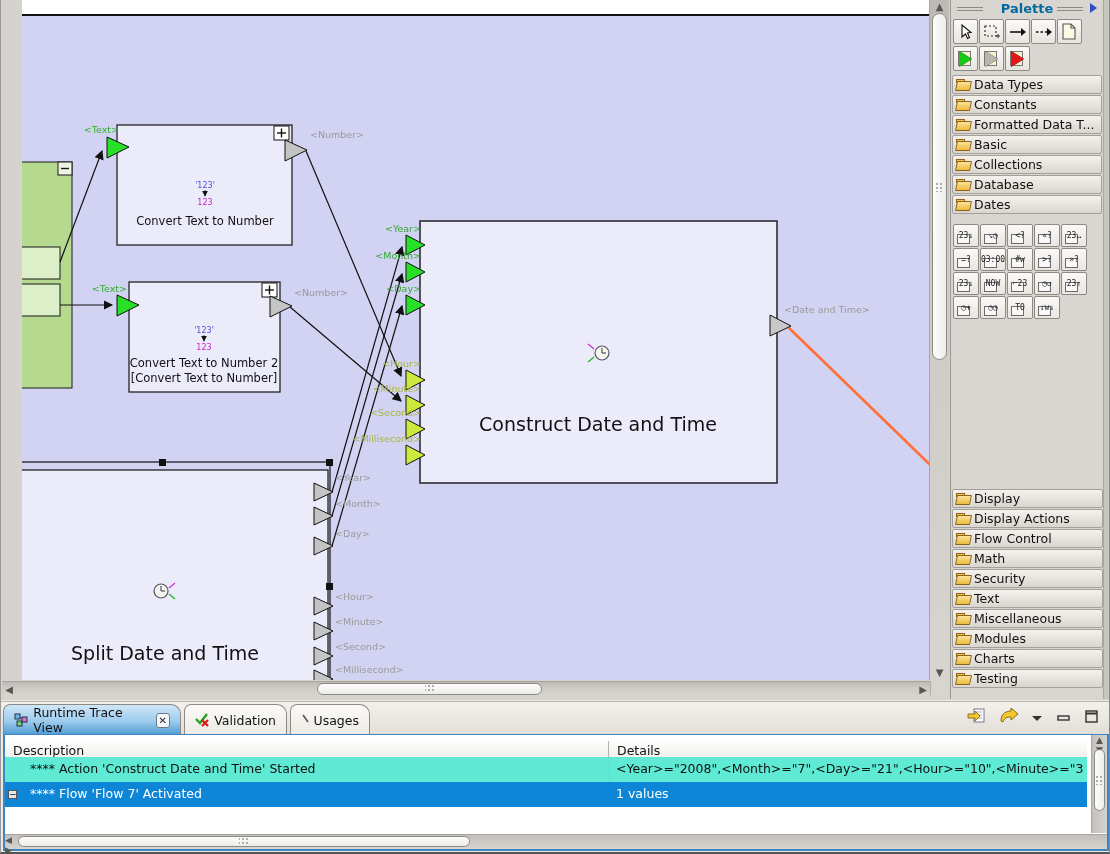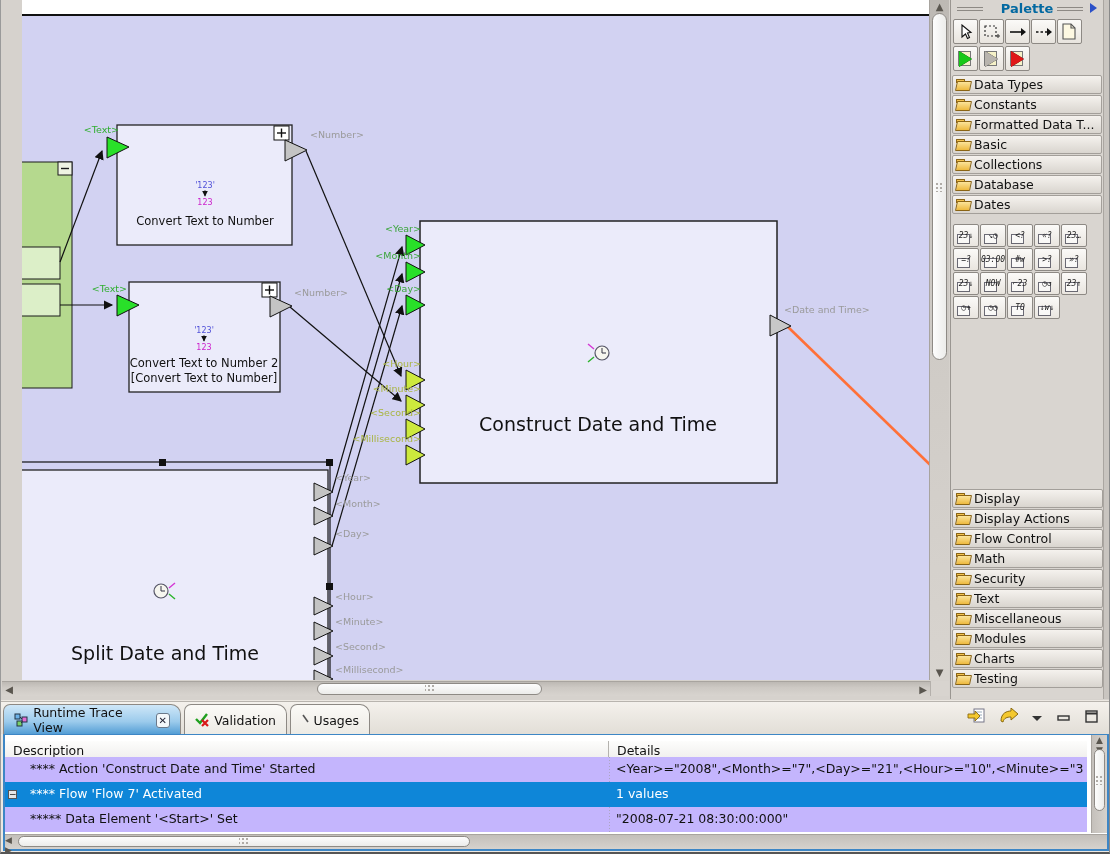--- a/index.html
+++ b/index.html
@@ -43,39 +43,39 @@
   .play.gray { border-left-color:#b8b4ae; } .play.red { border-left-color:#e01818; }
   .play-bg { position:absolute; left:4px; top:4px; width:13px; height:15px; background:#f6f2c8; border:1px solid #777; }
   .cat { height:19px; margin-top:1px; background:linear-gradient(#f5f2ee,#d9d5cf); border:1px solid #a39f9a; border-radius:2px;
          display:flex; align-items:center; font-size:12.5px; color:#111; padding-left:3px; gap:4px; overflow:hidden; white-space:nowrap; }
   .folder { width:14px; height:11px; position:relative; flex:0 0 auto; }
   .folder::before { content:""; position:absolute; left:0; top:0; width:7px; height:3px; background:#f2c24e; border:1px solid #8a6414; border-bottom:none; border-radius:1px 1px 0 0; }
   .folder::after { content:""; position:absolute; left:0; top:2px; width:13px; height:8px; background:linear-gradient(#fbe49a,#edb93e); border:1px solid #8a6414; border-radius:1px; transform:skewX(-12deg); }
   #date-grid { display:flex; flex-wrap:wrap; width:140px; padding:2px 1px 1px 2px; gap:1px; }
   .dicon { width:26px; height:23px; background:linear-gradient(#fbfaf8,#e9e5df); border:1px solid #8d8984; border-radius:2px;
            font-size:8px; line-height:9px; color:#222; display:flex; align-items:center; justify-content:center; text-align:left;
-           font-family:"DejaVu Sans Mono", monospace; position:relative; overflow:hidden;font-style:italic; }
+           font-family:"DejaVu Sans Mono", monospace; position:relative; overflow:hidden; }
   .dicon::after { content:""; position:absolute; left:3px; bottom:2px; width:11px; height:8px; background:#fff; border:1px solid #334; opacity:.7; }
   .dicon span { position:relative; z-index:1; }
 
   
   #bottom-panel { position:absolute; left:0; top:700px; width:1110px; height:153px; background:#ece8e2; }
   #tabbar { position:absolute; left:0; top:1px; width:1110px; height:33px; background:linear-gradient(#f4f1ec,#e2ded7); border-top:1px solid #b8b4ae; }
   .tab { position:absolute; top:2px; height:31px; display:flex; align-items:center; gap:5px; font-size:12.5px; color:#111;
          padding:0 10px; border:1px solid #8d8984; border-bottom:none; border-radius:7px 10px 0 0; background:linear-gradient(#fbfaf7,#eceae4); }
   .tab.active { background:linear-gradient(#cfe7f8,#9ccbec 55%,#4e9ad3); font-weight:normal; }
   .tab-close { width:15px; height:15px; background:#f4f8fb; border:1px solid #6b798a; border-radius:3px; font-size:10px; line-height:13px; text-align:center; color:#223; font-weight:bold; }
   #panel-toolbar { position:absolute; right:12px; top:6px; display:flex; align-items:center; gap:14px; }
   .mini-icon { width:18px; height:16px; position:relative; }
 
   #trace-area { position:absolute; left:2px; top:34px; width:1106px; height:117px; background:#fff; border:2px solid #3d86c5; border-top:1px solid #3d86c5; }
   #table-header { position:absolute; left:0; top:6px; width:1082px; height:21px; background:linear-gradient(#fdfdfc,#eeedeb); border-bottom:1px solid #b4b2ae; font-size:12.5px; color:#111; }
   #table-header .hcell { position:absolute; top:2px; }
   #col-divider { position:absolute; left:603px; top:0; width:1px; height:21px; background:#b4b2ae; }
-  .trow { position:absolute; left:0; width:1082px; height:25px; font-size:12.5px; color:#111; background:#c4b5fd; }
+  .trow { position:absolute; left:0; width:1082px; height:25px; font-size:12.5px; color:#111; background:#5eead4; }
   .trow.selected { background:#0e86d8; color:#fff; }
   .tcell-desc { position:absolute; left:25px; top:4px; white-space:nowrap; overflow:hidden; width:575px; }
   .tcell-det  { position:absolute; left:611px; top:4px; white-space:nowrap; overflow:hidden; width:468px; }
   .dotline { position:absolute; left:604px; top:0; height:25px; width:1px;
              background-image:linear-gradient(#9a9a9a 1px, transparent 1px); background-size:1px 3px; opacity:.6; }
   .expander { position:absolute; left:3px; top:8px; width:9px; height:9px; background:#e6e6e6; border:1px solid #555; color:#111;
               font-size:9px; line-height:7px; text-align:center; }
   
   #trace-vsb { position:absolute; right:0; top:0; width:16px; height:98px; background:linear-gradient(90deg,#c4c0bb,#d6d2cd); border-left:1px solid #a8a49f; }
   
@@ -510,25 +510,20 @@
       <div class="trow" style="top:22px;">
         <span class="dotline"></span>
         <span class="tcell-desc">**** Action 'Construct Date and Time' Started</span>
         <span class="tcell-det">&lt;Year&gt;="2008",&lt;Month&gt;="7",&lt;Day&gt;="21",&lt;Hour&gt;="10",&lt;Minute&gt;="30"</span>
       </div>
       <div class="trow selected" style="top:47px;">
         <span class="expander">−</span>
         <span class="tcell-desc">**** Flow 'Flow 7' Activated</span>
         <span class="tcell-det">1 values</span>
       </div>
-      <div class="trow" style="top:72px;">
-        <span class="dotline"></span>
-        <span class="tcell-desc">***** Data Element '&lt;Start&gt;' Set</span>
-        <span class="tcell-det">"2008-07-21 08:30:00:000"</span>
-      </div>
 
       <div id="trace-vsb">
         <div class="arrow" style="top:2px; color:#5a564f; font-size:9px; text-align:center;">▲</div>
         <div class="thumb" style="left:2px; top:14px; width:11px; height:62px;">
             <div class="grip"></div>
           </div>
         <div class="arrow" style="bottom:2px; color:#5a564f; font-size:9px; text-align:center;">▼</div>
       </div>
 
       <div id="trace-hsb">

